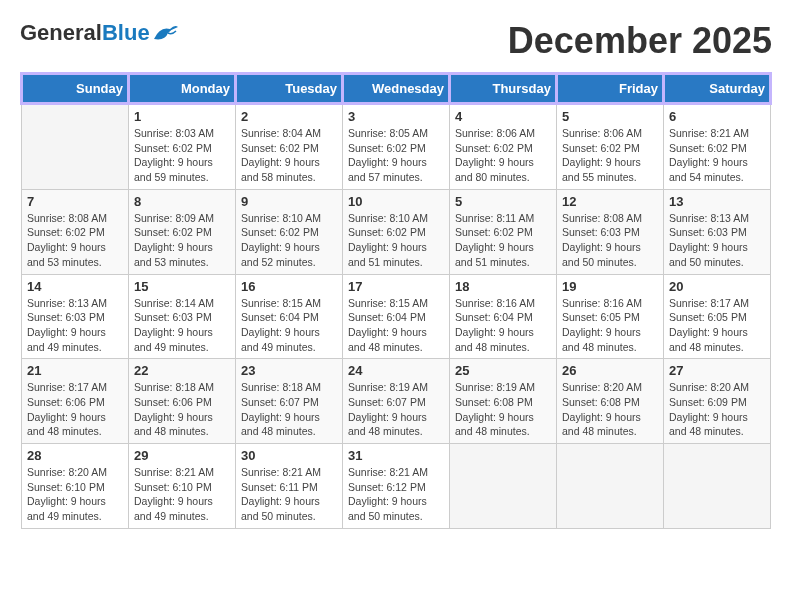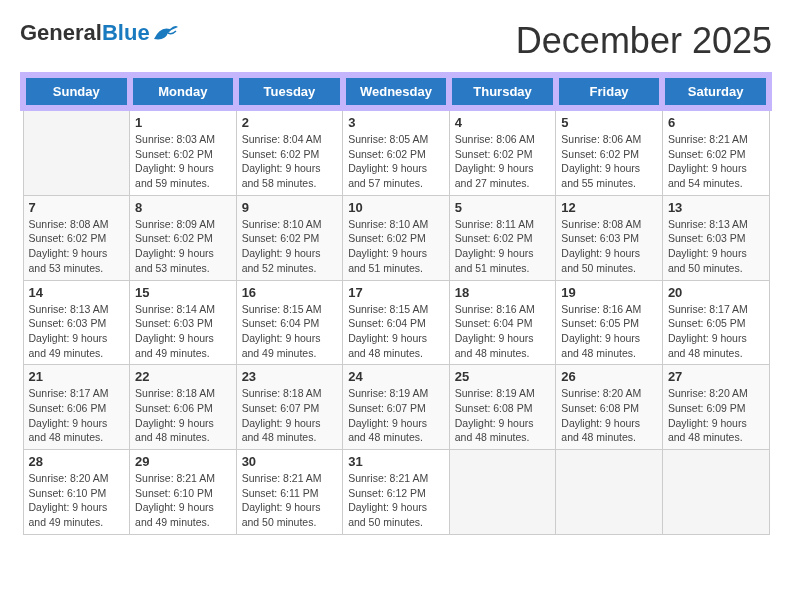--- a/index.html
+++ b/index.html
@@ -19,40 +19,40 @@
     .logo {
       display: flex;
       flex-direction: column;
       align-items: flex-start;
     }
     .title-area {
       text-align: right;
     }
     .month-year {
       font-size: 36px;
-      font-weight: normal;
+      font-weight: bold;
       color: #333;
     }
     .location {
       font-size: 16px;
       color: #555;
     }
     .calendar {
       width: 100%;
       border-collapse: collapse;
       font-size: 11px;
     }
     .calendar thead th {
       background-color: #2979c4;
       color: #fff;
       padding: 6px 4px;
-      text-align: center;
+      text-align: right;
       font-size: 13px;
       font-weight: bold;
-      border: 6px solid #c4b5fd;
+      border: 3px solid #c4b5fd;
     }
     .calendar tbody td {
       border: 1px solid #ccc;
       vertical-align: top;
       padding: 4px 5px;
       width: calc(100%/7);
       min-height: 80px;
       background: #fff;
     }
     .calendar tbody tr:nth-child(odd) td {
@@ -119,21 +119,21 @@
         <td>
           <span class="day-number">2</span>
           <div class="day-info"><span>Sunrise: 8:04 AM</span><br><span>Sunset: 6:02 PM</span><br><span>Daylight: 9 hours</span><br><span>and 58 minutes.</span></div>
         </td>
         <td>
           <span class="day-number">3</span>
           <div class="day-info"><span>Sunrise: 8:05 AM</span><br><span>Sunset: 6:02 PM</span><br><span>Daylight: 9 hours</span><br><span>and 57 minutes.</span></div>
         </td>
         <td>
           <span class="day-number">4</span>
-          <div class="day-info"><span>Sunrise: 8:06 AM</span><br><span>Sunset: 6:02 PM</span><br><span>Daylight: 9 hours</span><br><span>and 27 minutes.</span></div>
+          <div class="day-info"><span>Sunrise: 8:06 AM</span><br><span>Sunset: 6:02 PM</span><br><span>Daylight: 9 hours</span><br><span>and 80 minutes.</span></div>
         </td>
         <td>
           <span class="day-number">5</span>
           <div class="day-info"><span>Sunrise: 8:06 AM</span><br><span>Sunset: 6:02 PM</span><br><span>Daylight: 9 hours</span><br><span>and 55 minutes.</span></div>
         </td>
         <td>
           <span class="day-number">6</span>
           <div class="day-info"><span>Sunrise: 8:21 AM</span><br><span>Sunset: 6:02 PM</span><br><span>Daylight: 9 hours</span><br><span>and 54 minutes.</span></div>
         </td>
       </tr>

